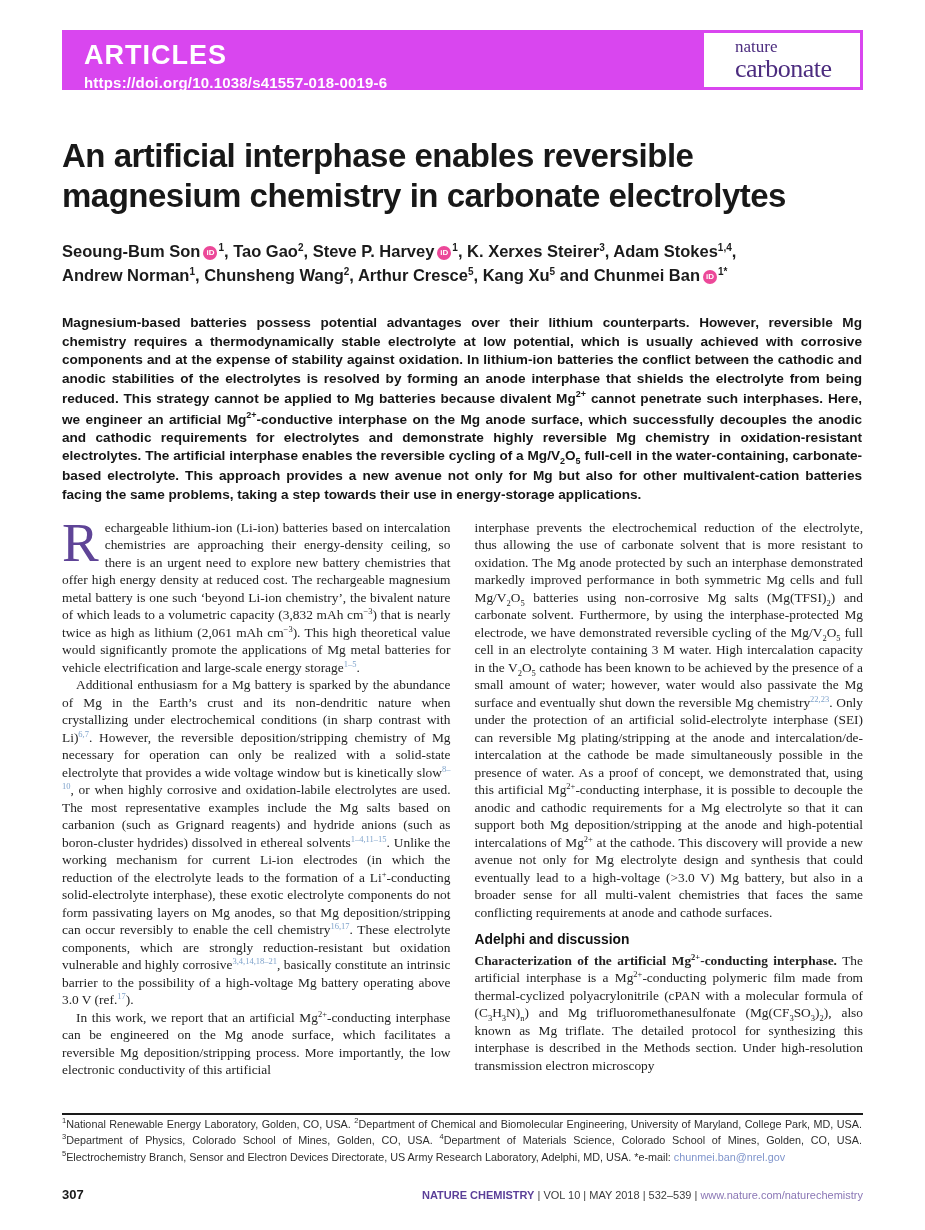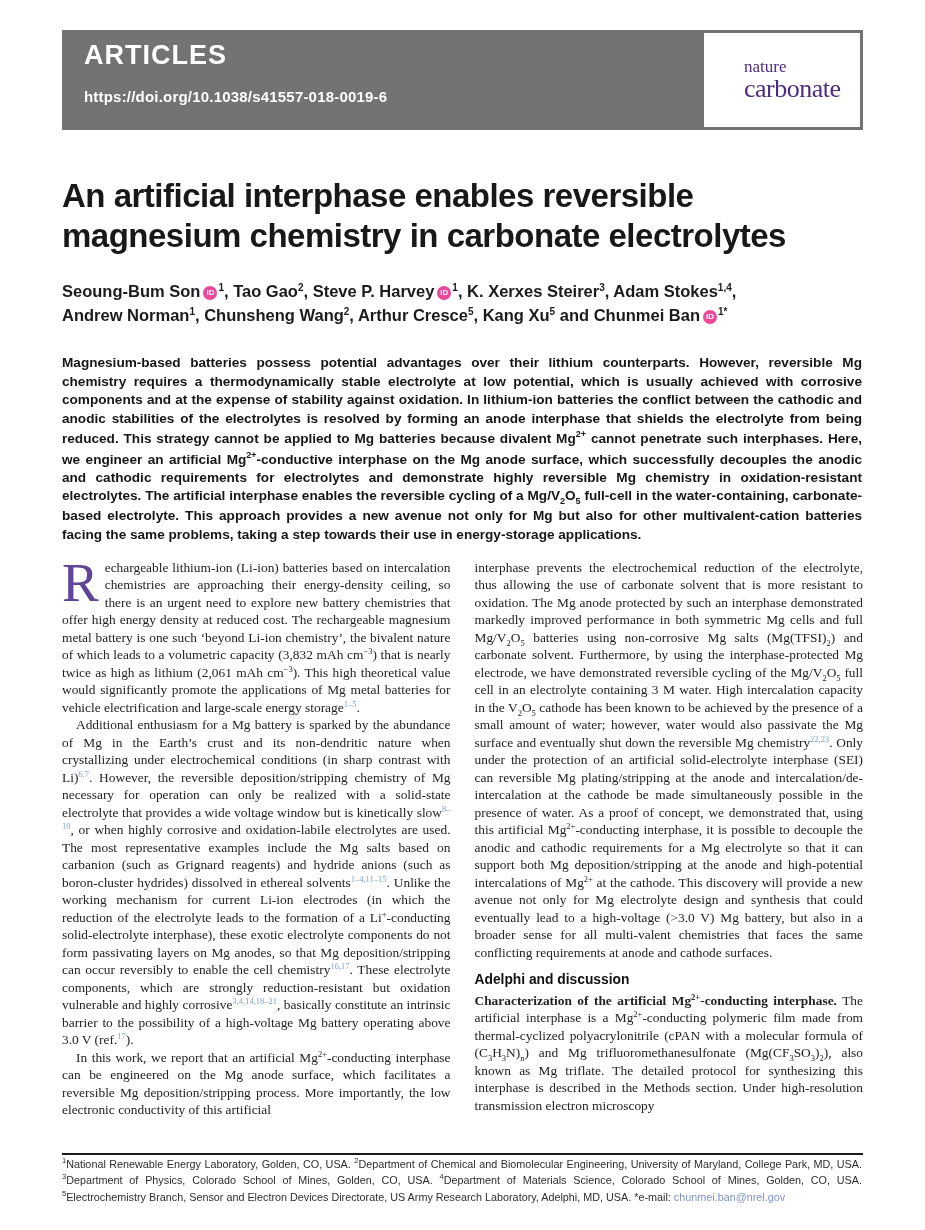--- a/index.html
+++ b/index.html
@@ -6,33 +6,33 @@
   html,body { background:#ffffff; }
   body {
     width:925px; height:1230px; position:relative;
     font-family:"Liberation Sans", sans-serif;
     color:#1d1d1d; overflow:hidden;
   }
   .page { padding:0 62px; }
 
   
   .banner {
-    margin-top:30px; height:100px; position:relative;
-    background:#737373; color:#fff;
+    margin-top:30px; height:60px; position:relative;
+    background:#d946ef; color:#fff;
   }
   .banner-left { padding:11px 0 0 22px; }
   .kicker {
     font-size:27px; font-weight:bold; letter-spacing:1px; line-height:1.1;
   }
-  .doi { font-size:15px; font-weight:bold; margin-top:17px; letter-spacing:0.2px; }
+  .doi { font-size:15px; font-weight:bold; margin-top:3px; letter-spacing:0.2px; }
   .brandbox {
     position:absolute; top:3px; right:3px; bottom:3px; width:156px;
     background:#ffffff; color:#4c2c7f;
     display:flex; flex-direction:column; justify-content:center;
-    padding-left:40px;
+    padding-left:31px;
     font-family:"Liberation Serif", serif;
   }
   .brand-top { font-size:17px; line-height:1; }
   .brand-bottom { font-size:26px; line-height:1.05; letter-spacing:-0.5px; }
 
   
   .title {
     margin-top:46px; font-size:33px; font-weight:bold; line-height:1.22;
     letter-spacing:-0.5px; color:#181818; width:790px;
   }

